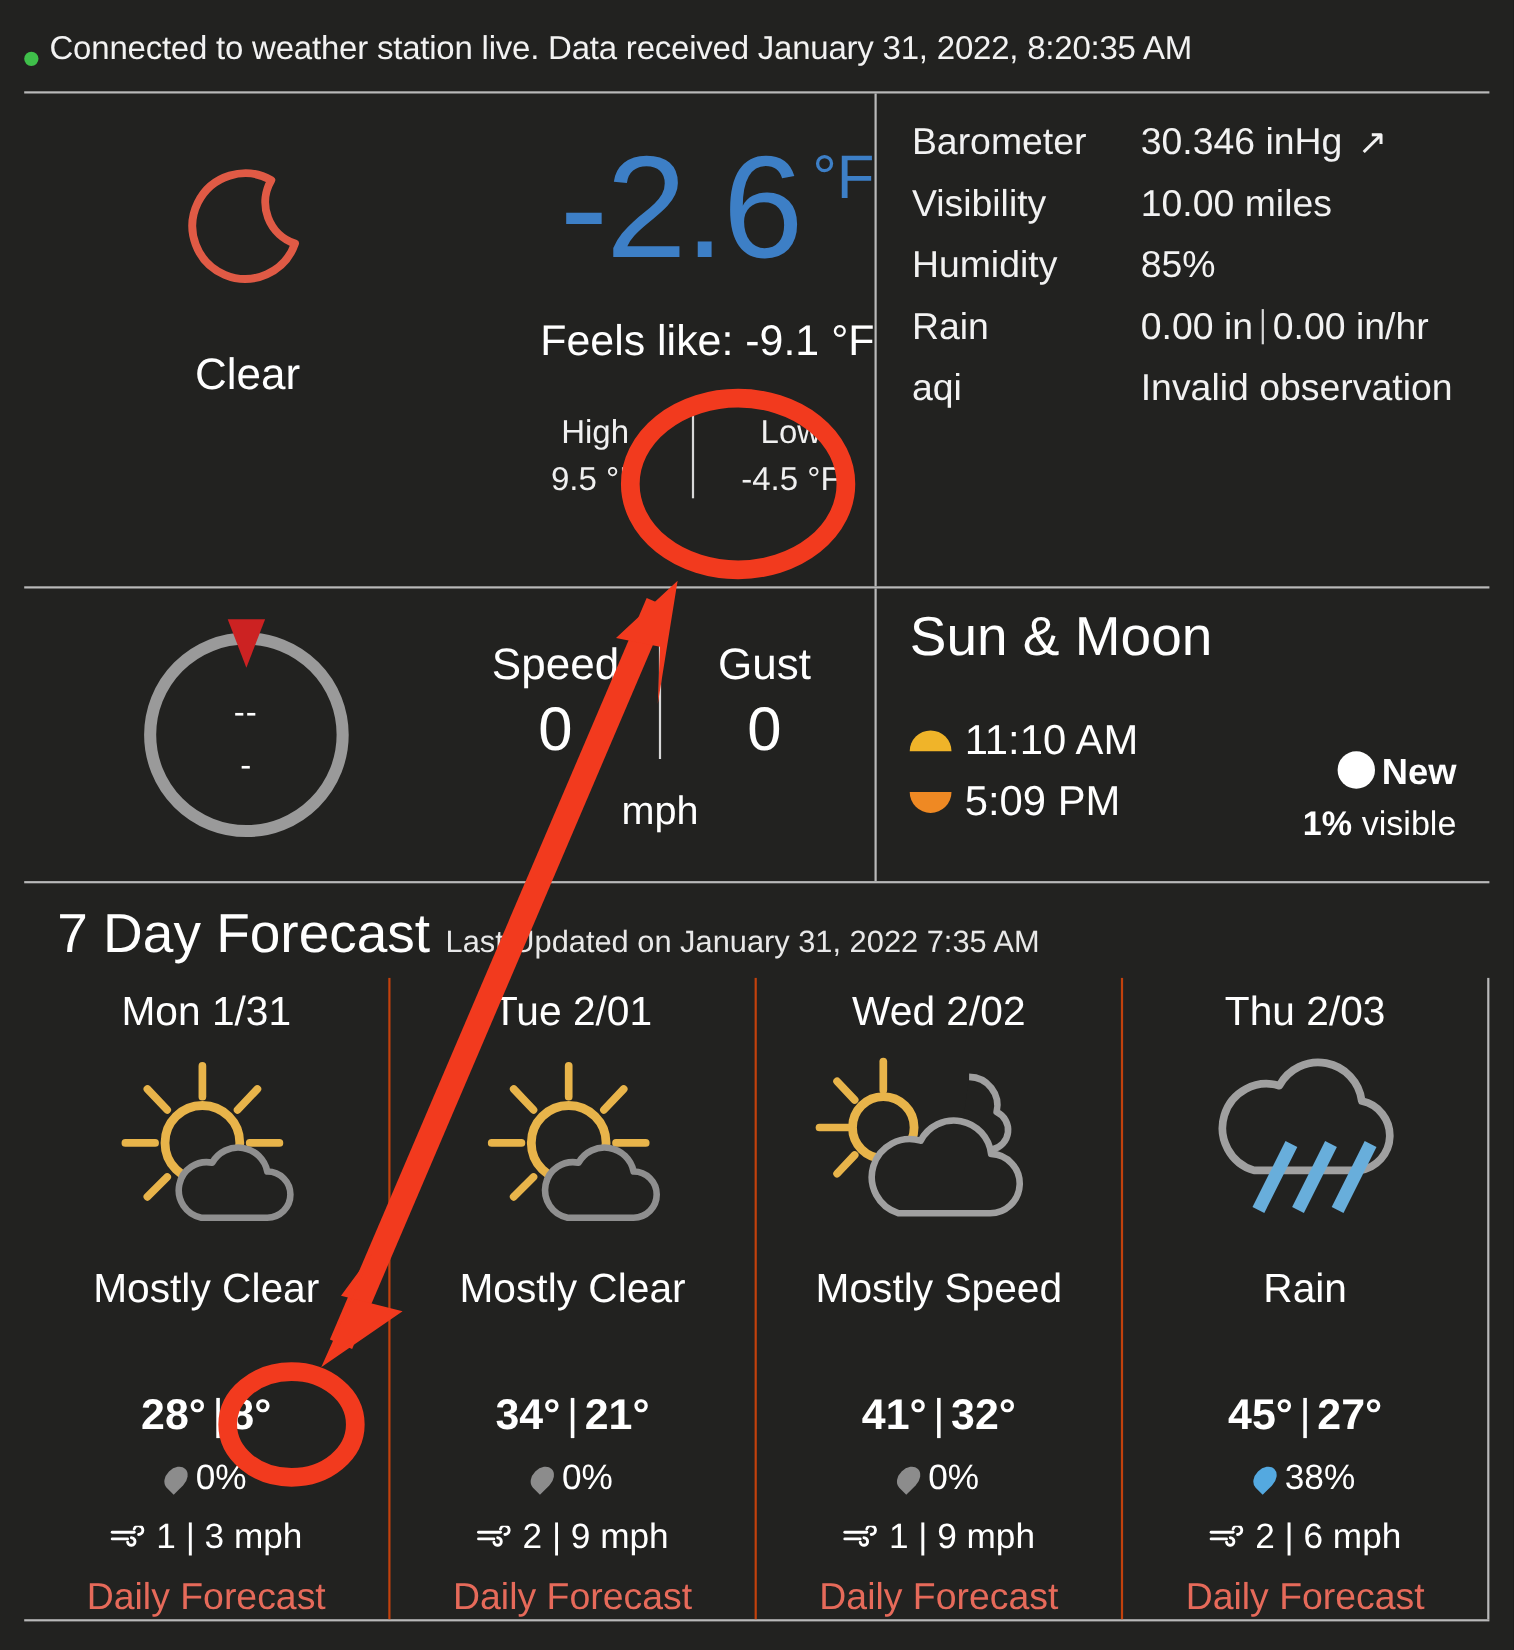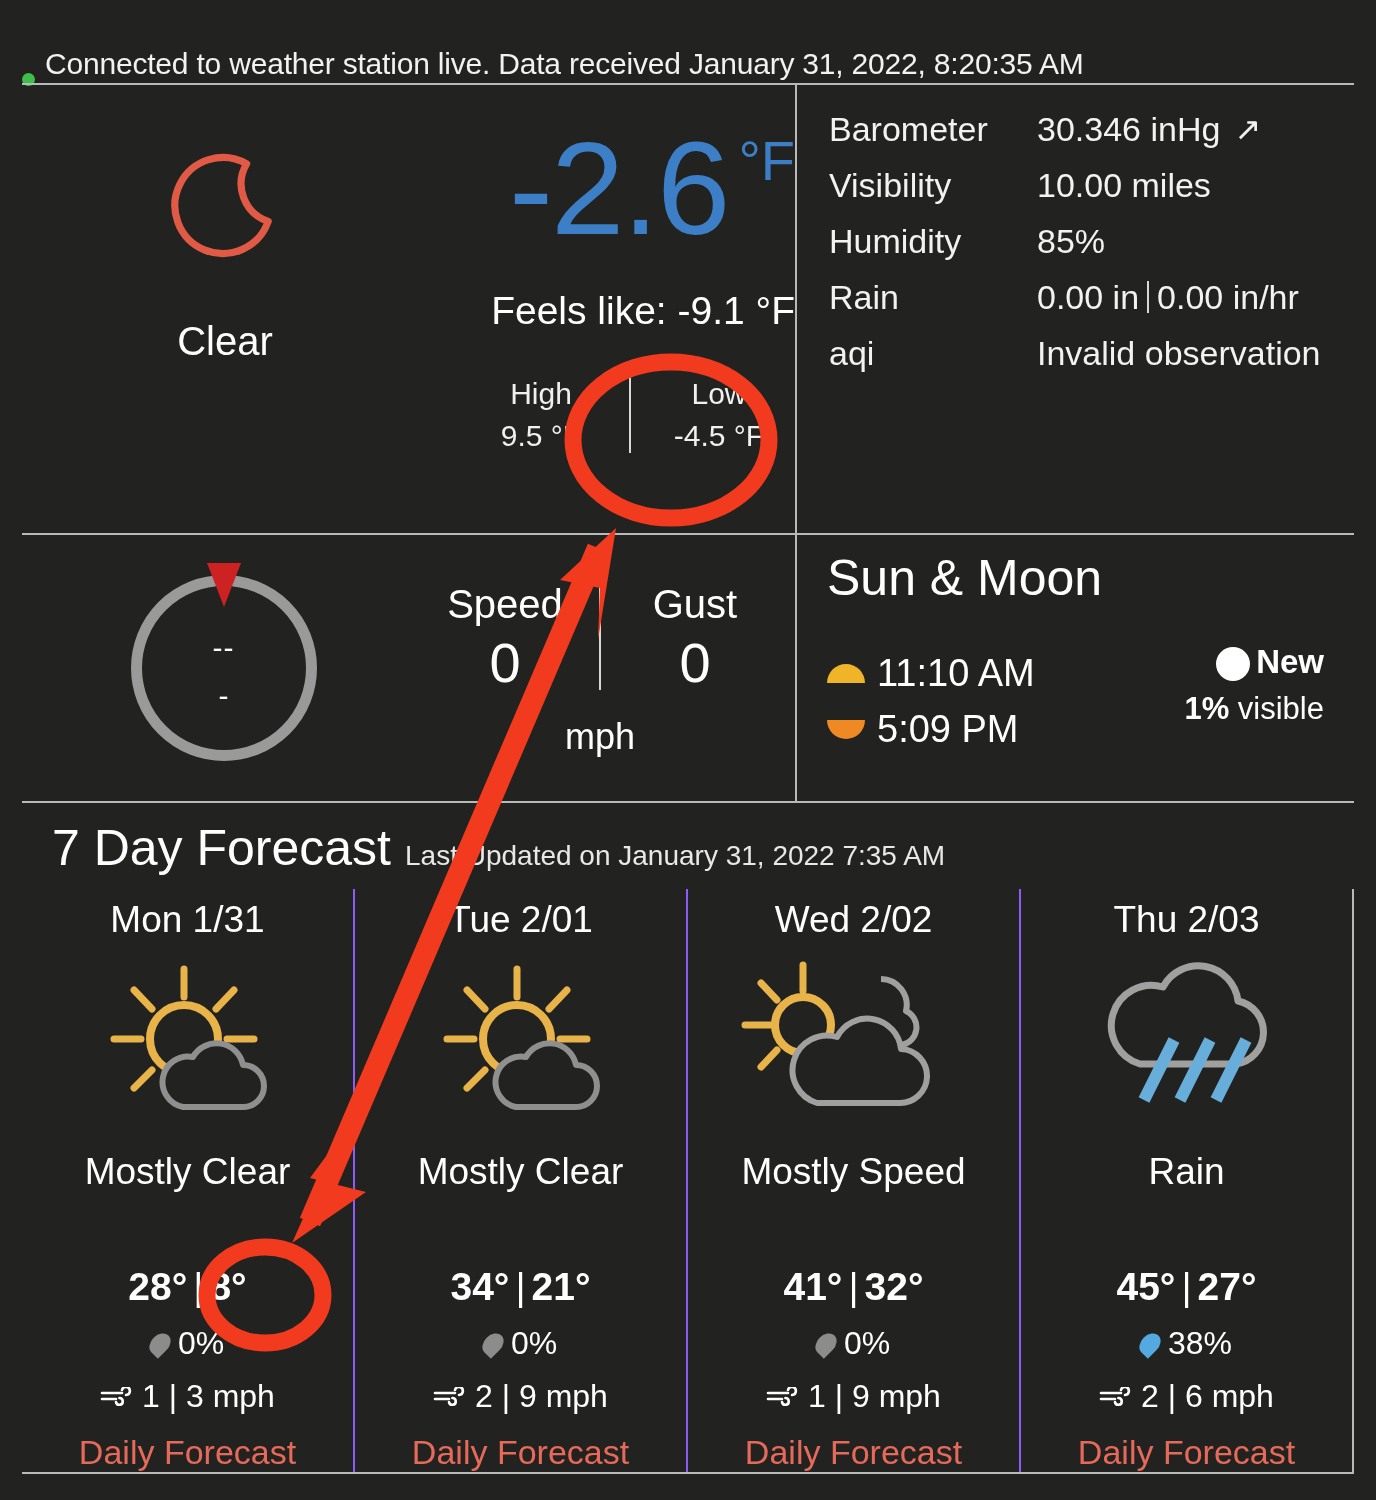--- a/index.html
+++ b/index.html
@@ -19,21 +19,21 @@
     height: 1500px;
     background: #222220;
   }
 
   
   .statusbar {
     position: absolute;
     left: 0; top: 0;
     width: 1376px; height: 86px;
     display: flex;
-    align-items: flex-end;
+    align-items: center;
     padding-left: 22px;
     padding-top: 3px;
   }
   .status-dot {
     width: 13px; height: 13px;
     border-radius: 50%;
     background: #3fbf4a;
     margin-top: 17px;
     margin-right: 10px;
     flex: none;
@@ -255,22 +255,22 @@
     background: #ef8923;
     border-radius: 0 0 19px 19px;
   }
   .moon-block {
     position: absolute;
     right: 30px;
     top: 108px;
     text-align: right;
   }
   .moon-phase-row {
-    display: flex; align-items: flex-end; justify-content: flex-end;
-    font-size: 33px; font-weight: bold;
+    display: flex; align-items: flex-start; justify-content: flex-end;
+    font-size: 33px; font-weight: bold; margin-top: 40px;
   }
   .moon-disc {
     width: 34px; height: 34px;
     border-radius: 50%;
     background: #ffffff;
     margin-right: 6px;
   }
   .moon-visible {
     font-size: 31px;
     margin-top: 10px;
@@ -292,21 +292,21 @@
     display: flex;
     margin-top: 12px;
     height: 585px;
     border-bottom: 2px solid #b9b9b9;
   }
   .fc-card {
     flex: 1;
     display: flex;
     flex-direction: column;
     align-items: center;
-    border-left: 2px solid #8b5cf6;
+    border-left: 2px solid #c2410c;
     padding-top: 10px;
     position: relative;
   }
   .fc-card:first-child { border-left: none; }
   .fc-card:last-child  { border-right: 2px solid #b9b9b9; }
 
   .fc-day   { font-size: 37px; color: #ffffff; }
   .fc-icon  { height: 175px; margin-top: 10px; display: flex; align-items: center; }
   .fc-cond  { font-size: 37px; color: #ffffff; margin-top: 28px; }
   .fc-temps { font-size: 39px; font-weight: bold; color: #ffffff; margin-top: 72px; }

